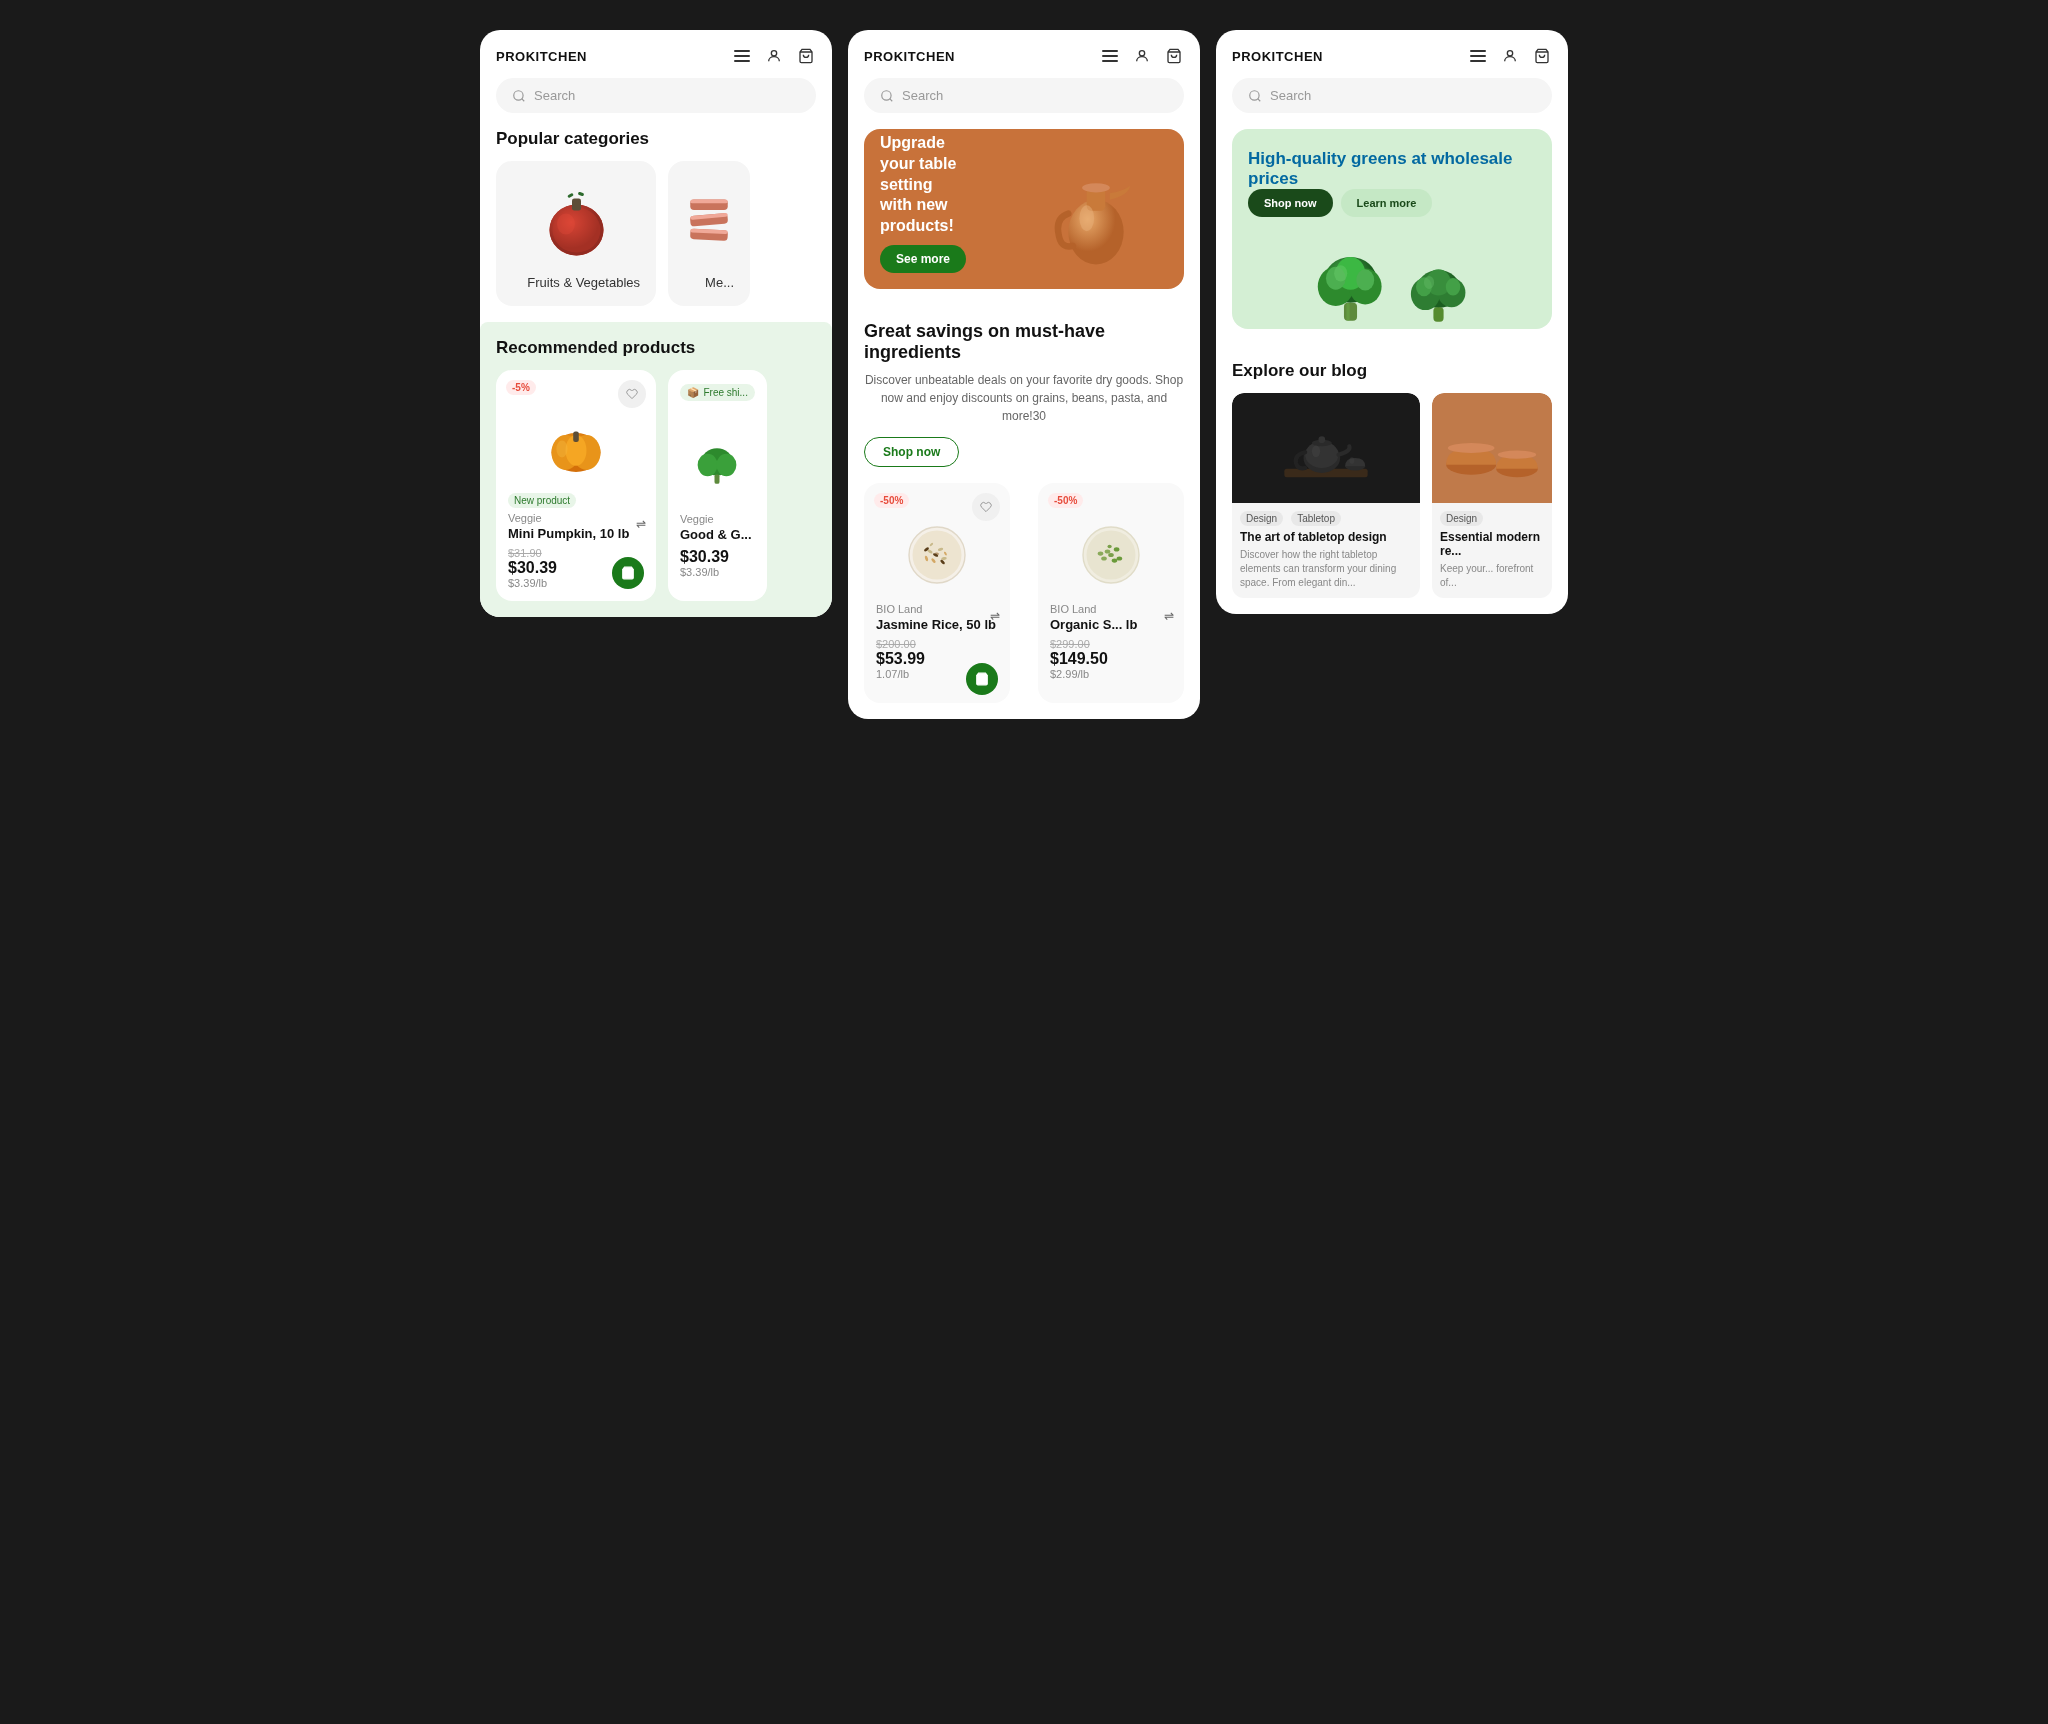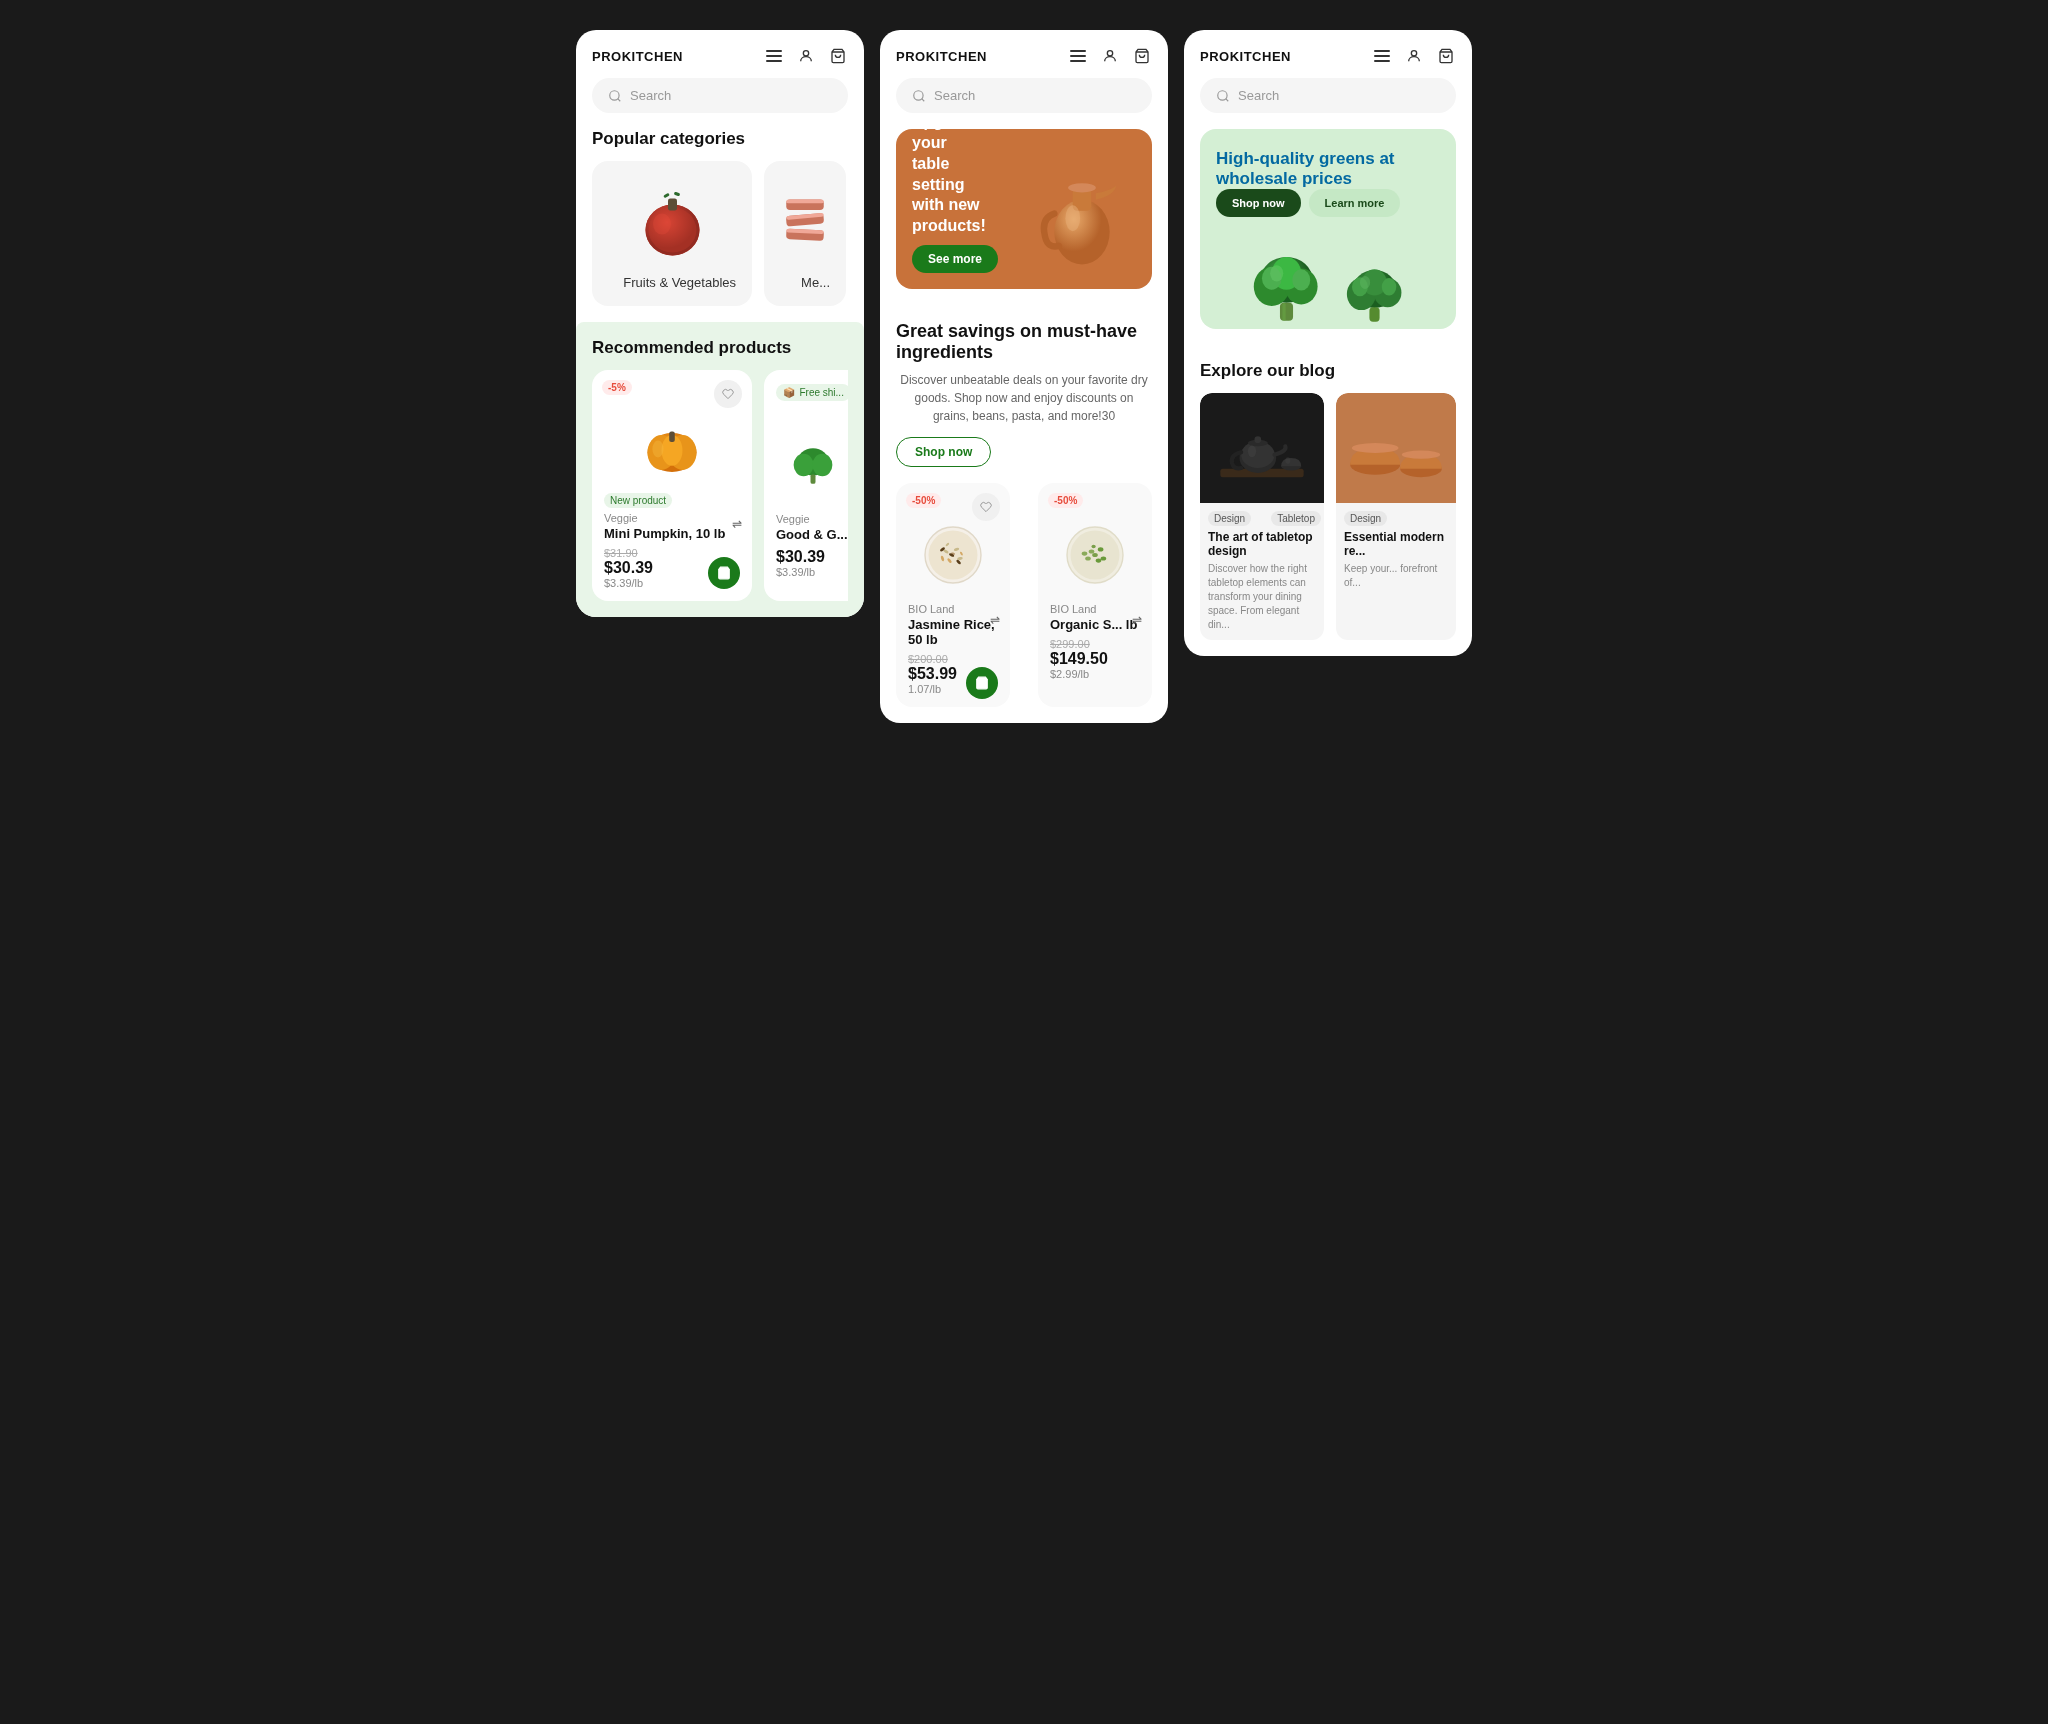--- a/index.html
+++ b/index.html
@@ -10,21 +10,21 @@
       align-items: flex-start;
       gap: 16px;
       padding: 30px 20px;
       font-family: -apple-system, BlinkMacSystemFont, 'Segoe UI', sans-serif;
       min-height: 100vh;
     }
 
     .phone-frame {
       background: #ffffff;
       border-radius: 20px;
-      width: 288px;
+      width: 352px;
       overflow: hidden;
       flex-shrink: 0;
     }
 
     
     .header {
       display: flex;
       align-items: center;
       justify-content: space-between;
       padding: 16px 16px 12px;
@@ -378,21 +378,21 @@
       border-radius: 12px;
       overflow: hidden;
       background: #f5f5f5;
       min-width: 0;
     }
     .blog-card-body {
       padding: 8px;
     }
     .blog-tags {
       display: flex;
-      gap: 20px;
+      gap: 8px;
       margin-bottom: 4px;
     }
     .blog-tag {
       font-size: 10px;
       color: #555;
       background: #e8e8e8;
       padding: 2px 6px;
       border-radius: 10px;
     }
     .blog-card-title {

